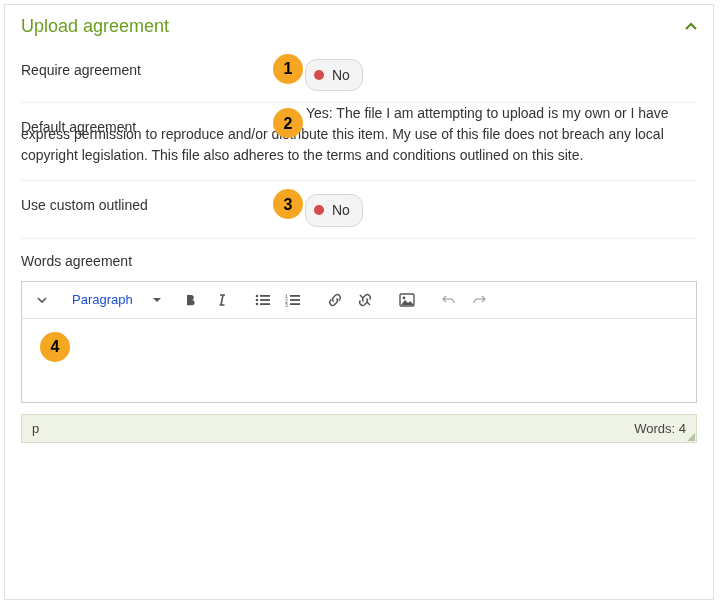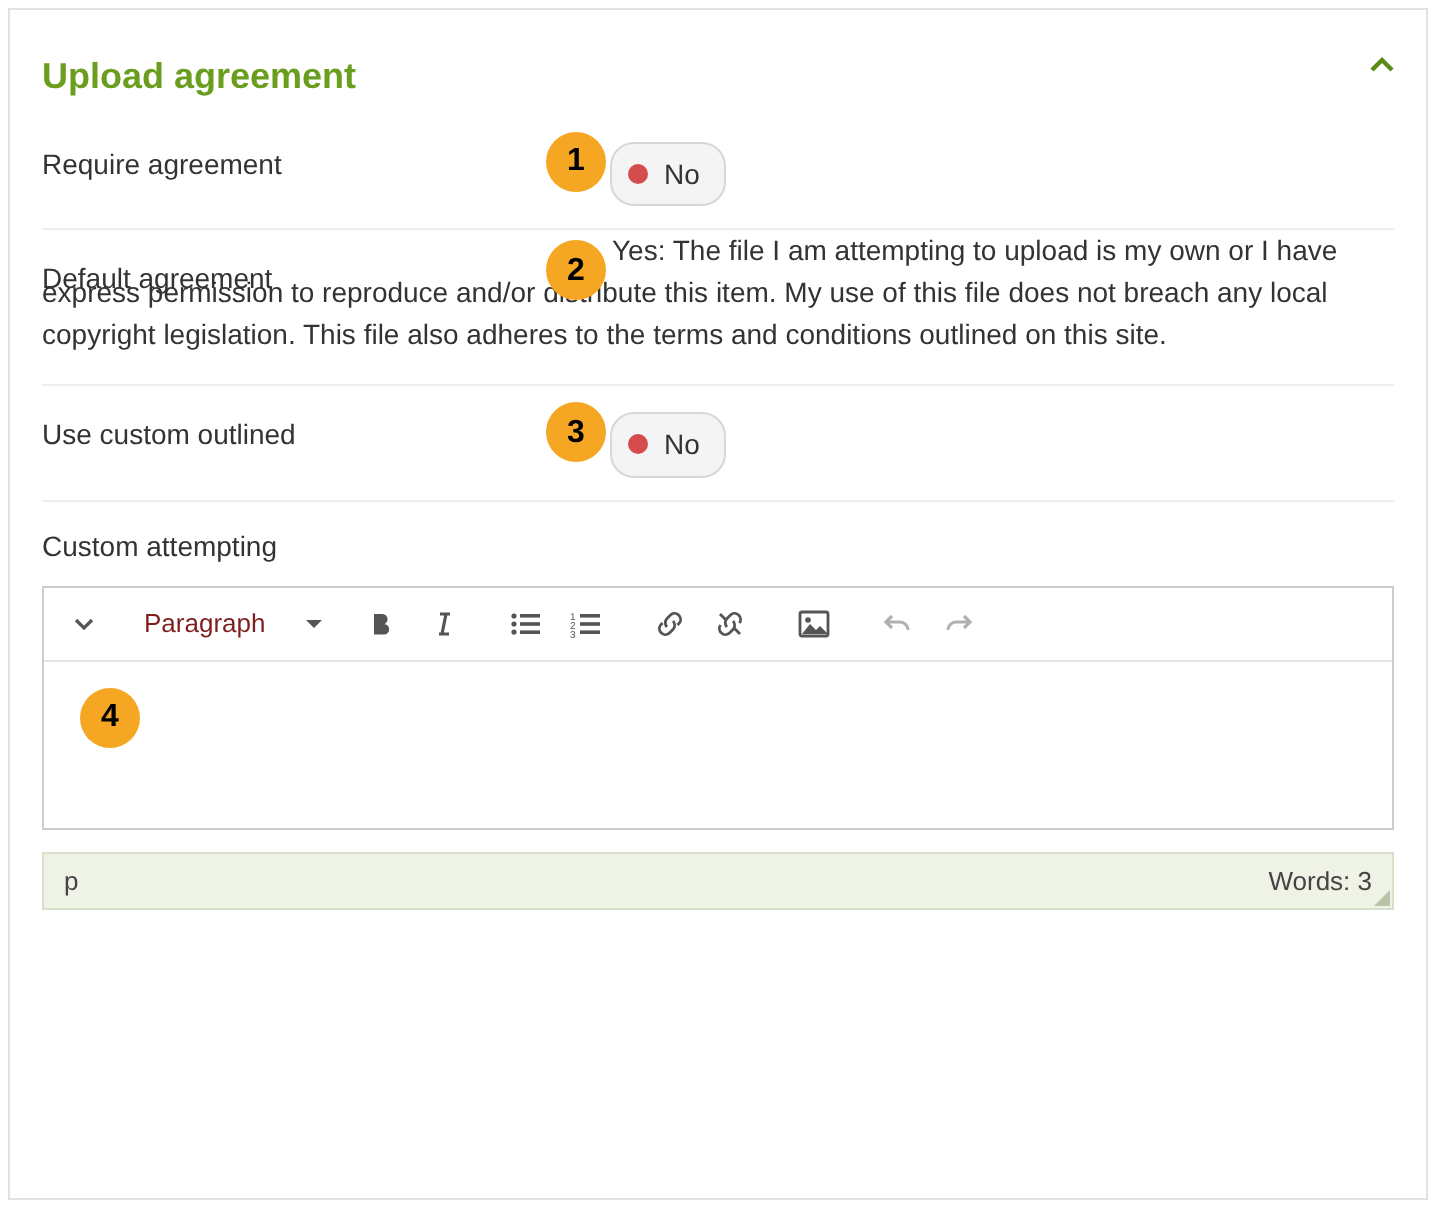--- a/index.html
+++ b/index.html
@@ -22,22 +22,21 @@
   }
   .panel-header {
     display: flex;
     justify-content: space-between;
     align-items: center;
     padding: 11px 16px 9px 16px;
   }
   .panel-title {
     color: #6b9e1f;
     font-size: 18px;
-    font-weight: 700;
-    margin-top: 12px;
+    font-weight: 400;
   }
   .chevron { color: #5c8a1a; font-size: 13px; font-weight: bold; }
   .panel-body { padding: 0 16px; }
   .intro { padding: 10px 0 16px 0; line-height: 1.45; }
   .divider { height: 1px; background: #eeeeee; margin: 0; }
   .row { display: flex; align-items: flex-start; padding: 13px 0 11px 0; position: relative; gap: 44px; }
   .label-col { width: 240px; flex: 0 0 240px; padding-top: 3px; }
   .value-col { flex: 1; line-height: 1.45; position: relative; }
   .toggle {
     display: inline-flex; align-items: center;
@@ -64,21 +63,21 @@
     padding: 2px 6px; height: 36px;
   }
   .tb-btn {
     width: 28px; height: 28px; display: flex; align-items: center; justify-content: center;
     color: #555; border-radius: 3px;
   }
   .tb-sep { width: 10px; }
   .format-sel {
     display: flex; align-items: center; justify-content: space-between;
     width: 105px; height: 24px; padding: 0 8px; margin: 0 6px;
-    font-size: 13px; color:#7f1d1d;
+    font-size: 13px; color:#1d4ed8;
   }
   .editor-area {
     height: 84px; border-top: 1px solid #e5e5e5; position: relative; padding: 8px;
   }
   .badge-4 { position: absolute; left: 18px; top: 13px; width:30px; height:30px; }
   .status-bar {
     border: 1px solid #d8e0cb; background: #eef3e5;
     display: flex; justify-content: space-between; align-items: center;
     padding: 6px 10px; margin-top: 11px; font-size: 13px; color:#444;
     position: relative;
@@ -139,21 +138,21 @@
         <span class="badge badge-3">3</span>
         <span class="toggle">
           <span class="dot-red"></span>
           <span>No</span>
         </span>
       </div>
     </div>
 
     <div class="divider"></div>
 
-    <div class="section-title">Custom attempting</div>
+    <div class="section-title">Words agreement</div>
 
     <div class="editor">
       <div class="toolbar">
 
         <div class="tb-btn">
           <svg width="10" height="10" viewBox="0 0 10 10">
               <path d="M1 3 L5 7 L9 3" fill="none" stroke="#555" stroke-width="1.6"></path>
             </svg>
         </div>
 
@@ -229,18 +228,18 @@
         </div>
       </div>
 
       <div class="editor-area">
         <span class="badge badge-4">4</span>
       </div>
     </div>
 
     <div class="status-bar">
       <span>p</span>
-      <span>Words: 3</span>
+      <span>Words: 4</span>
       <span class="resize"></span>
     </div>
 
   </div>
 </div>
 
 </body></html>

